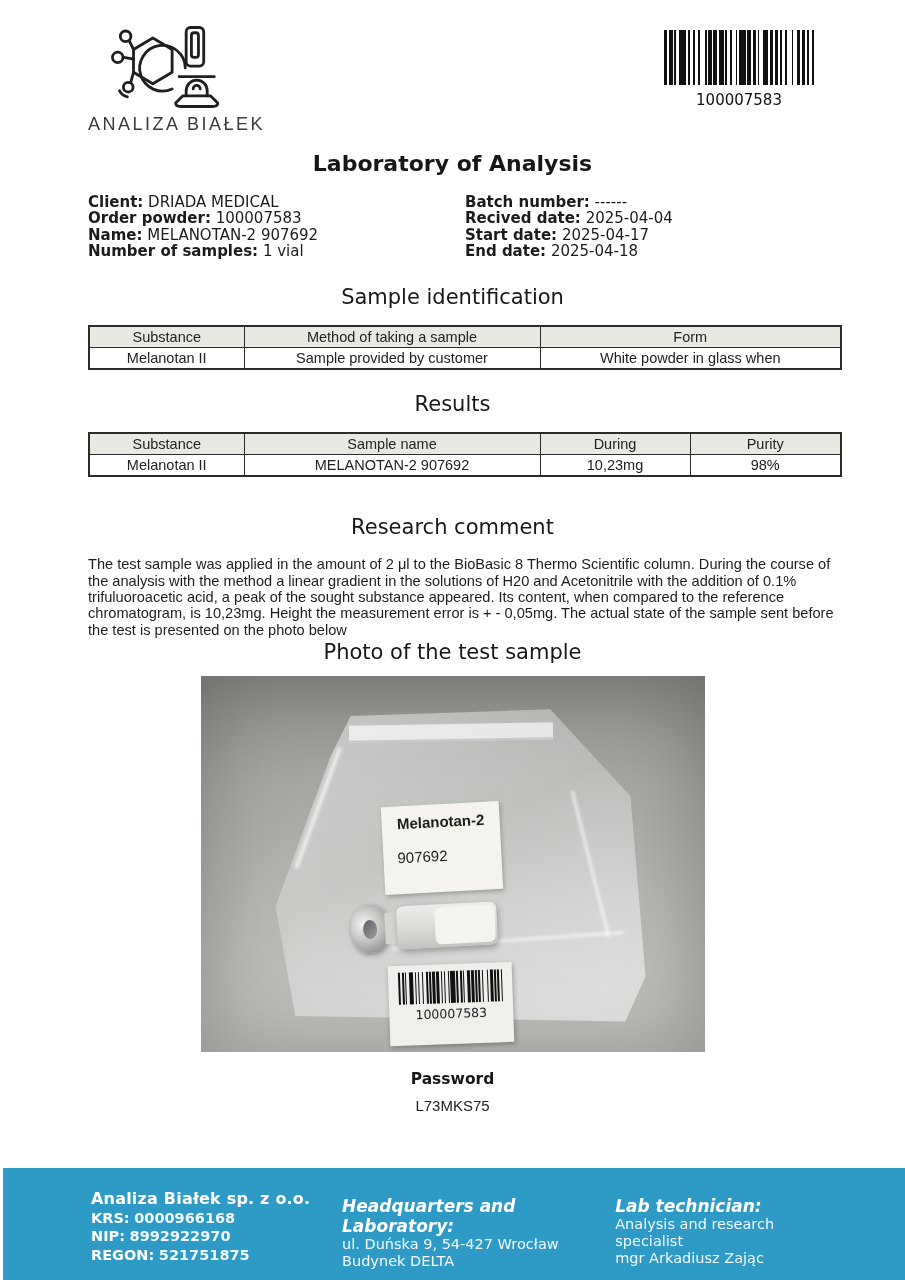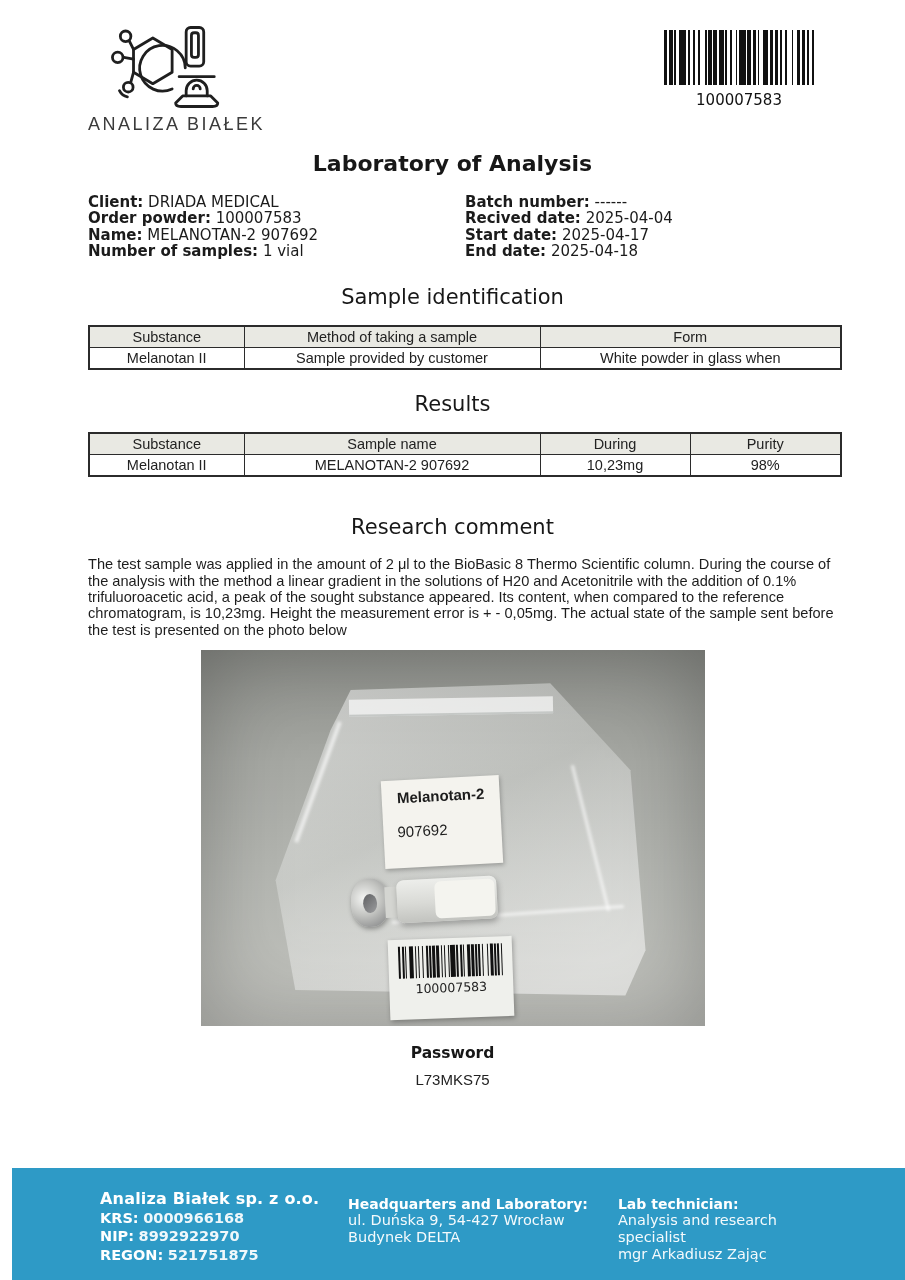--- a/index.html
+++ b/index.html
@@ -78,30 +78,30 @@
   .photo-barcode-label { position:absolute; left:188px; top:288px; width:124px; height:80px; background:#eff0ec;
                          transform:rotate(-2deg); box-shadow:1px 2px 5px rgba(0,0,0,.3); text-align:center; padding-top:7px; }
   .photo-barcode-bars { display:flex; width:104px; height:32px; margin:0 auto; }
   .photo-barcode-bars i { display:block; height:100%; }
 
   
   .password-heading { margin-top:18px; text-align:center; font-size:15.5px; font-weight:bold; color:#171717; }
   .password-value { margin-top:9px; text-align:center; font-size:15px; color:#222; font-family:"Liberation Sans", sans-serif; }
 
   
-  .footer { position:absolute; left:12px; right:0; bottom:0; height:112px; background:#2e9ac6; color:#fff; }
+  .footer { position:absolute; left:3px; right:0; bottom:0; height:112px; background:#2e9ac6; color:#fff; }
   .footer-inner { display:flex; padding:21px 60px 0 88px; }
   .f-col1 { width:272px; }
   .f-col2 { width:296px; padding-top:7px; }
   .f-col3 { width:249px; padding-top:7px; }
   .f-company { font-size:16px; font-weight:bold; letter-spacing:.2px; }
   .f-line { margin-top:1.5px; font-size:14.5px; line-height:17px; }
   .f-line b { font-weight:bold; }
   .f-line .val { color:rgba(255,255,255,.93); font-weight:bold; }
-  .f-title { font-size:14px; font-weight:bold; }
+  .f-title { font-size:17px; font-weight:bold;font-style:italic; }
   .f-sub { font-size:14.5px; line-height:17px; color:rgba(255,255,255,.95); }
 </style>
 </head>
 <body>
 
 <div class="page">
 
   <div class="header">
     <div class="logo-block">
       <svg class="logo-svg" width="150" height="86" viewBox="0 0 170 98" fill="none">
@@ -259,20 +259,21 @@
           <td>10,23mg</td>
           <td>98%</td>
         </tr>
       </tbody>
     </table>
   </div>
 
   <div class="section-heading sec-rc">Research comment</div>
   <div class="rc-text">The test sample was applied in the amount of 2 μl to the BioBasic 8 Thermo Scientific column. During the course of the analysis with the method a linear gradient in the solutions of H20 and Acetonitrile with the addition of 0.1% trifuluoroacetic acid, a peak of the sought substance appeared. Its content, when compared to the reference chromatogram, is 10,23mg. Height the measurement error is + - 0,05mg. The actual state of the sample sent before the test is presented on the photo below</div>
 
+  <div class="section-heading sec-photo">Photo of the test sample</div>
   <div class="photo">
     <div class="bag"></div>
     <div class="bag-seal"></div>
     <div class="bag-streak streak1"></div>
     <div class="bag-streak streak2"></div>
     <div class="bag-streak streak3"></div>
     <div class="vial">
       <div class="vial-cap">
           <div class="vial-cap-hole"></div>
         </div>

